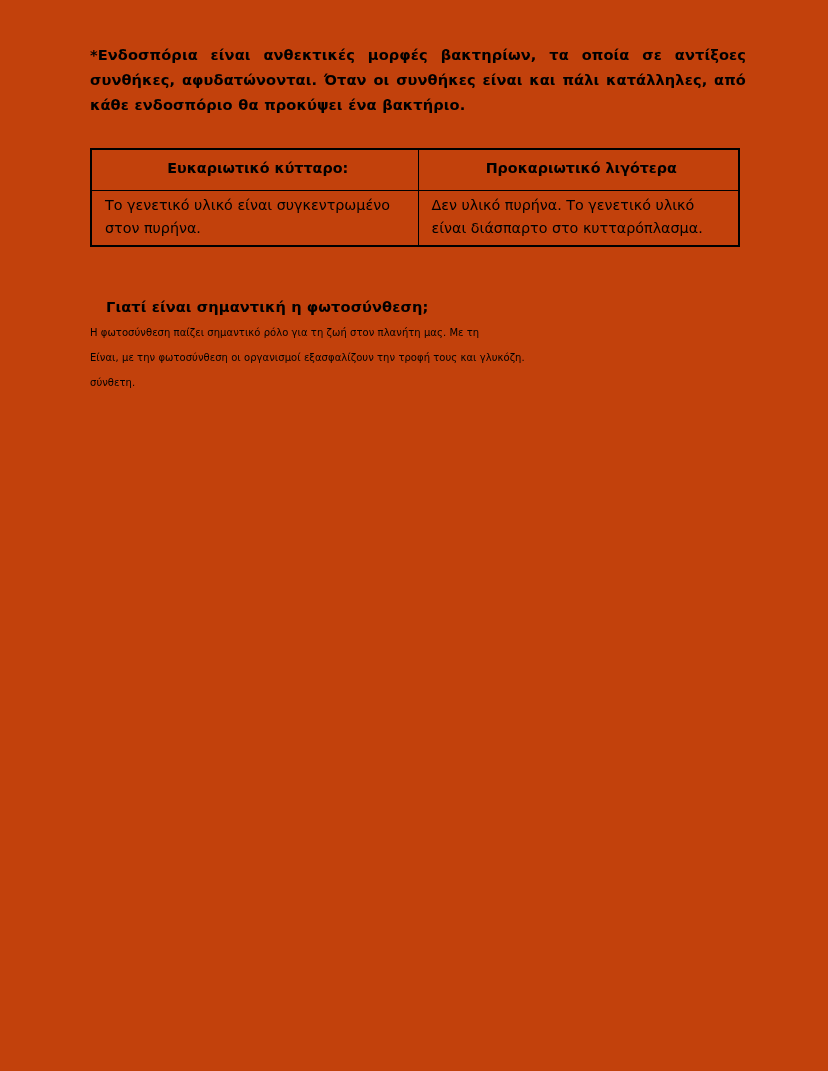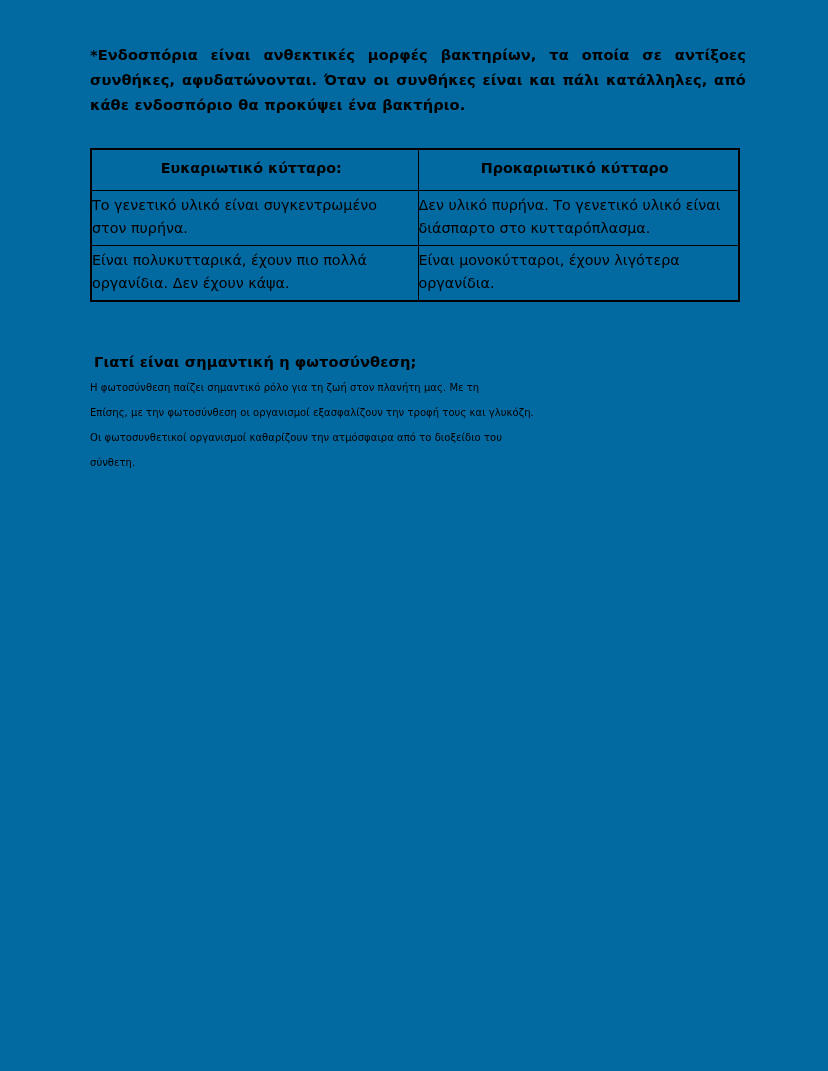--- a/index.html
+++ b/index.html
@@ -13,21 +13,21 @@
     height: 1071px;
     font-family: "DejaVu Sans", sans-serif;
     color: #000000;
     -webkit-font-smoothing: antialiased;
   }
 
   .page {
     position: relative;
     width: 828px;
     height: 1071px;
-    background: #0369a1;
+    background: #c2410c;
     box-sizing: border-box;
   }
 
   .content {
     position: absolute;
     left: 90px;
     top: 42px;
     width: 656px;
   }
 
@@ -55,21 +55,21 @@
   }
   table.compare col.col-left  { width: 327px; }
   table.compare col.col-right { width: 321px; }
 
   table.compare th,
   table.compare td {
     border: 1px solid #000000;
     vertical-align: top;
     font-size: 14.3px;
     line-height: 23.5px;
-    padding: 3px 7px 4px 0;
+    padding: 3px 7px 4px 13px;
     box-sizing: border-box;
   }
   table.compare thead th {
     text-align: center;
     font-weight: bold;
     height: 34px;
     padding-top: 7px;
     padding-bottom: 9px;
     vertical-align: top;
   }
@@ -81,21 +81,21 @@
   .row-short td { height: 24px; }
 
   
   .section-2 {
     margin-top: 48px;
   }
   .section-heading {
     font-size: 14.6px;
     font-weight: bold;
     line-height: 24px;
-    margin: 0 0 1px 4px;
+    margin: 0 0 1px 16px;
     letter-spacing: 0.1px;
   }
   .body-para {
     font-size: 10px;
     font-weight: normal;
     line-height: 25px;
     margin: 0;
     text-align: left;
     letter-spacing: 0.05px;
   }
@@ -111,40 +111,35 @@
 
     <div class="table-wrap">
       <table class="compare">
         <colgroup>
           <col class="col-left">
           <col class="col-right">
         </colgroup>
         <thead>
           <tr>
             <th>Ευκαριωτικό κύτταρο:</th>
-            <th>Προκαριωτικό κύτταρο</th>
+            <th>Προκαριωτικό λιγότερα</th>
           </tr>
         </thead>
         <tbody>
           <tr class="row-tall">
             <td>Το γενετικό υλικό είναι συγκεντρωμένο στον πυρήνα.</td>
             <td>Δεν υλικό πυρήνα. Το γενετικό υλικό είναι διάσπαρτο στο κυτταρόπλασμα.</td>
-          </tr>
-          <tr class="row-tall">
-            <td>Είναι πολυκυτταρικά, έχουν πιο πολλά οργανίδια. Δεν έχουν κάψα.</td>
-            <td>Είναι μονοκύτταροι, έχουν λιγότερα οργανίδια.</td>
           </tr>
         </tbody>
       </table>
     </div>
 
     <div class="section-2">
       <p class="section-heading">Γιατί είναι σημαντική η φωτοσύνθεση;</p>
       <p class="body-para">
         <span class="ln">Η φωτοσύνθεση παίζει σημαντικό ρόλο για τη ζωή στον πλανήτη μας. Με τη</span>
-        <span class="ln">Επίσης, με την φωτοσύνθεση οι οργανισμοί εξασφαλίζουν την τροφή τους και γλυκόζη.</span>
-        <span class="ln">Οι φωτοσυνθετικοί οργανισμοί καθαρίζουν την ατμόσφαιρα από το διοξείδιο του</span>
+        <span class="ln">Είναι, με την φωτοσύνθεση οι οργανισμοί εξασφαλίζουν την τροφή τους και γλυκόζη.</span>
         <span class="ln">σύνθετη.</span>
       </p>
     </div>
 
   </div>
 </div>
 
 </body></html>

